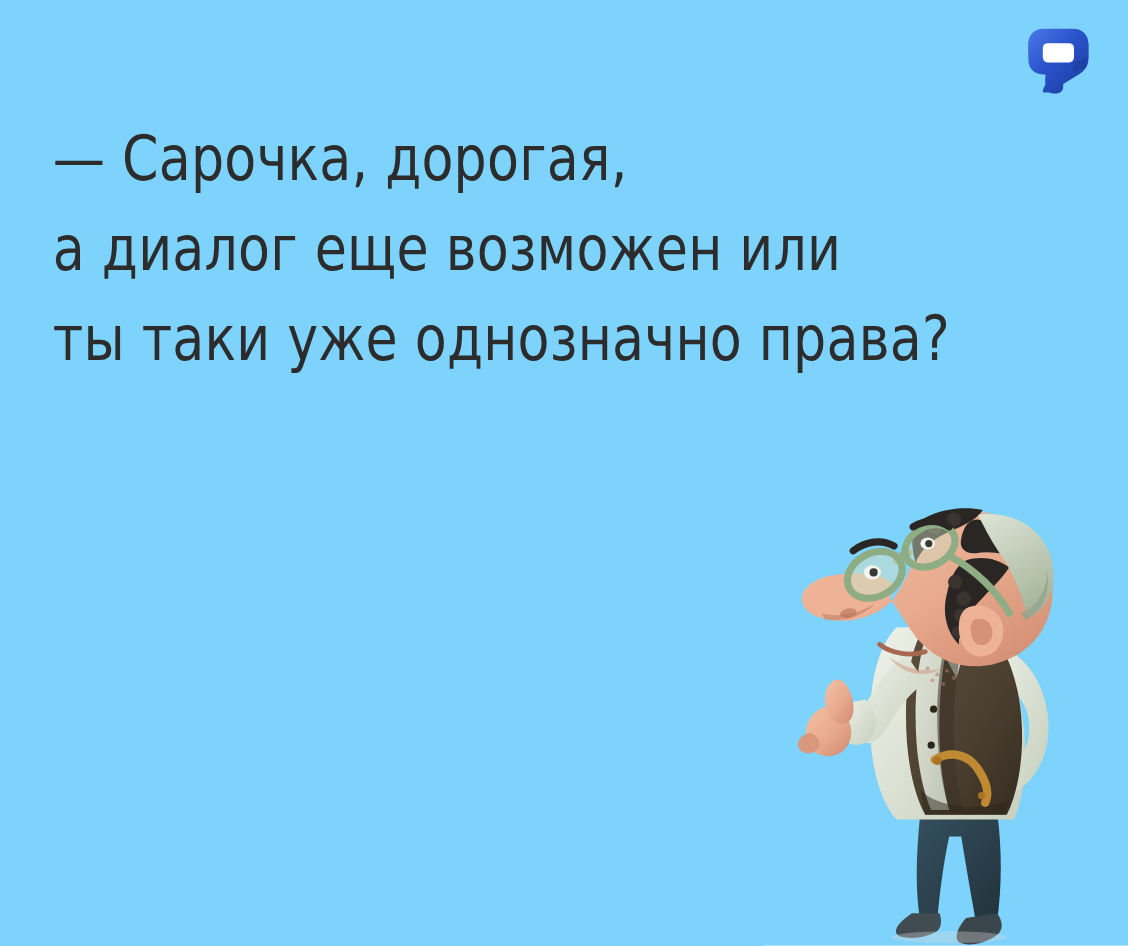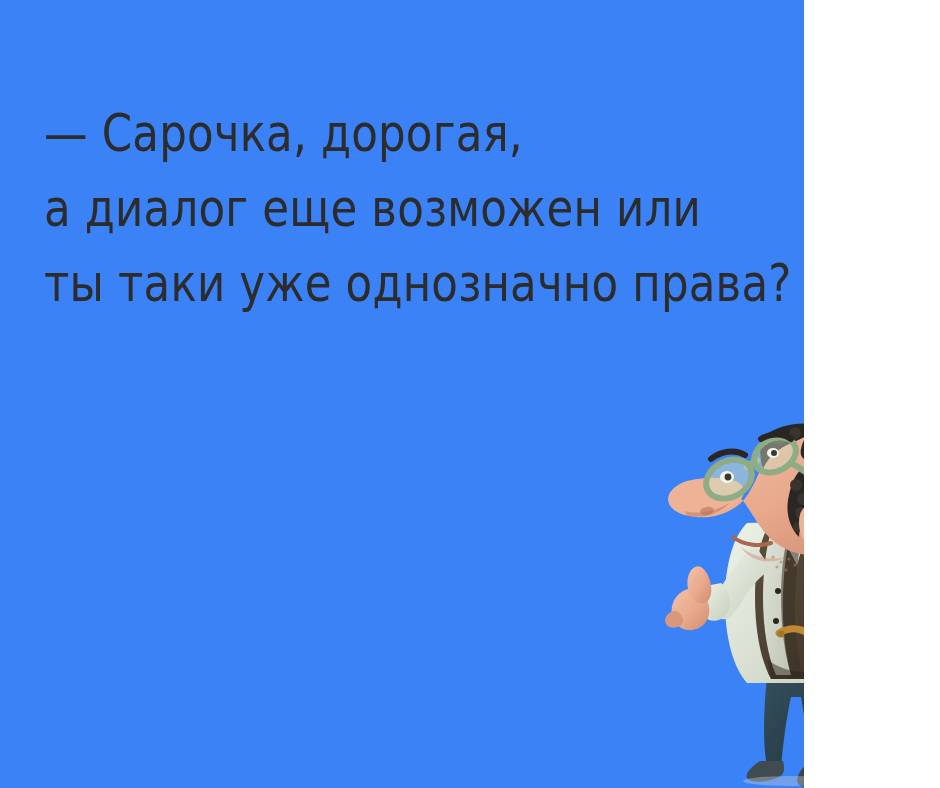--- a/index.html
+++ b/index.html
@@ -9,23 +9,23 @@
   }
   body {
     width: 940px;
     height: 788px;
     background: #ffffff;
     font-family: "Liberation Sans", sans-serif;
     overflow: hidden;
   }
   .card {
     position: relative;
-    width: 804px;
+    width: 940px;
     height: 788px;
-    background: #3b82f6;
+    background: #7dd3fc;
     overflow: hidden;
   }
 
   
   .logo-wrap {
     position: absolute;
     top: 22px;
     left: 854px;
     width: 56px;
     height: 58px;

